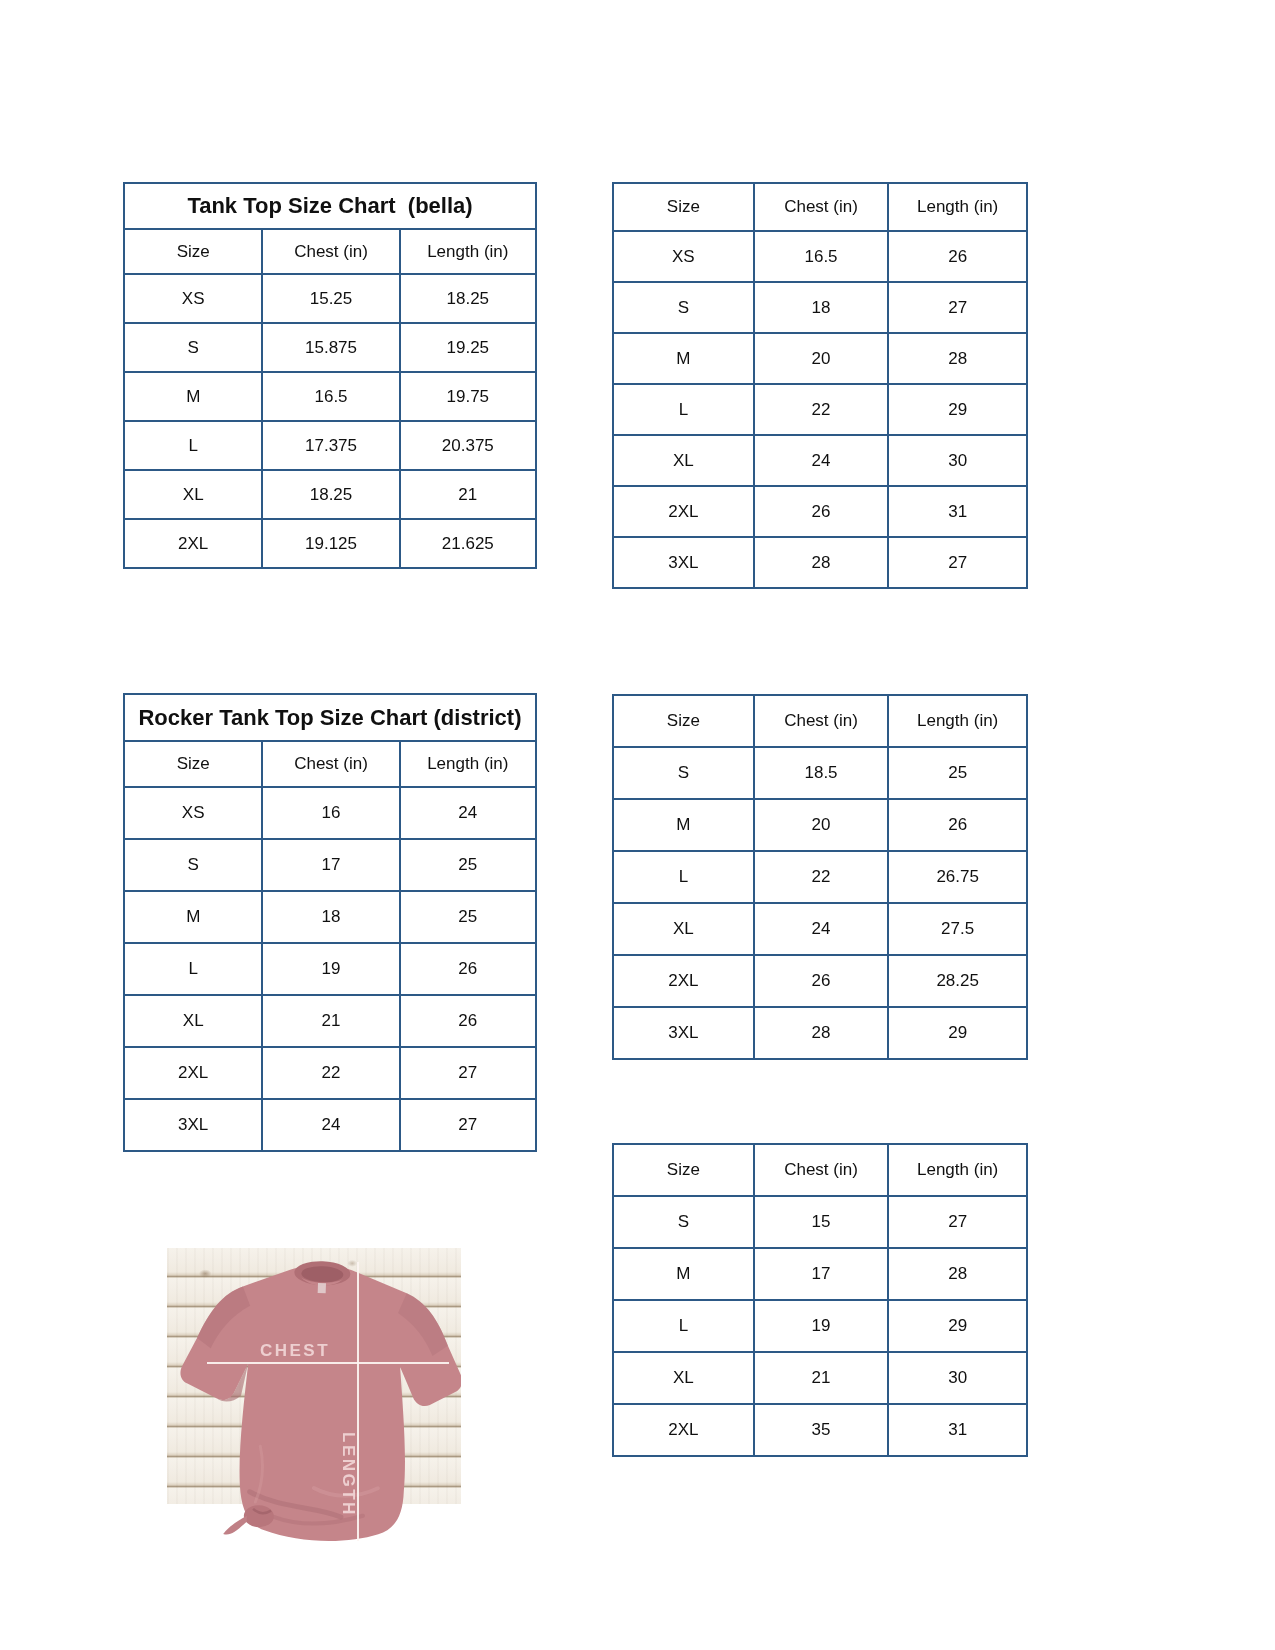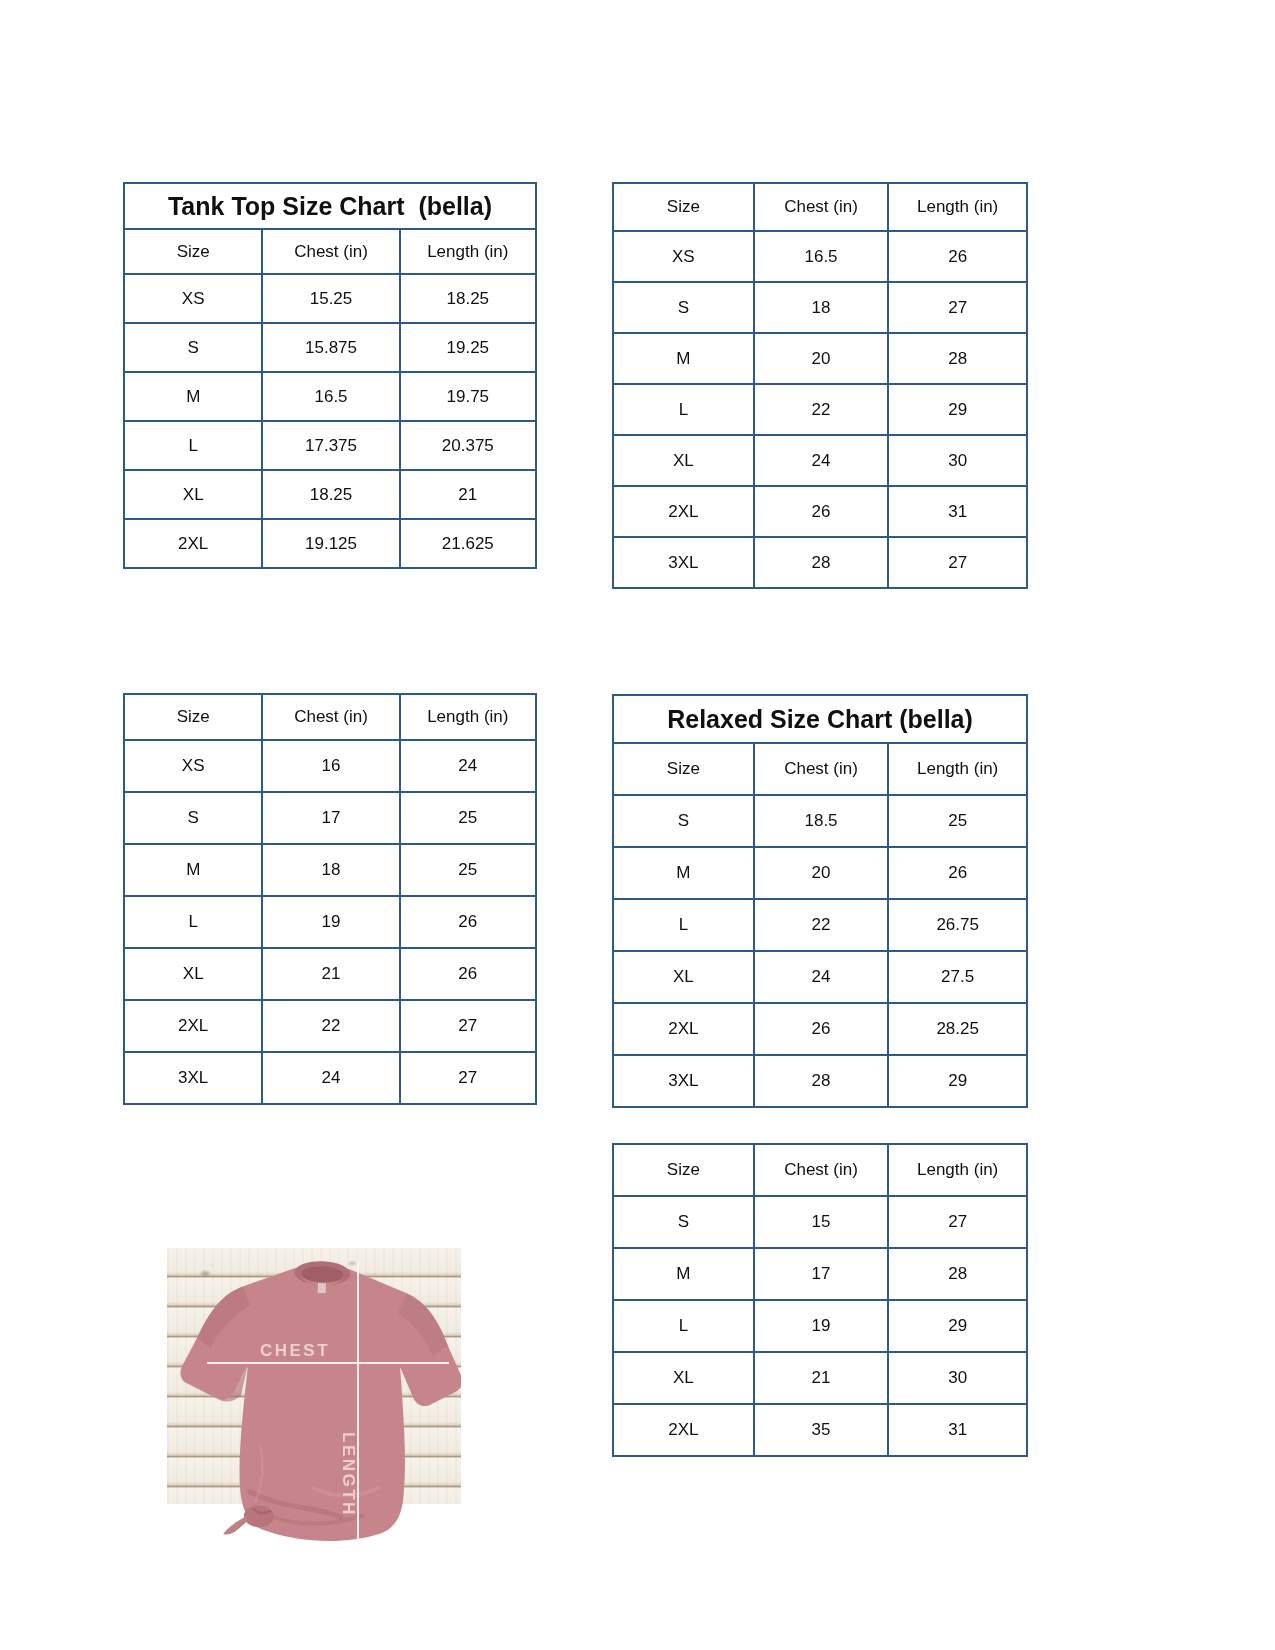--- a/index.html
+++ b/index.html
@@ -10,21 +10,21 @@
   }
   table.size-table{
     position:absolute;border-collapse:collapse;table-layout:fixed;
     background:#fff;
   }
   table.size-table td{
     border:2px solid #2d5986;text-align:center;vertical-align:middle;
     font-size:17px;color:#101010;padding:0 2px;overflow:hidden;
   }
   tr.title-row td{
-    font-weight:bold;font-size:25px;white-space:pre-wrap;margin-left:40px;
+    font-weight:bold;font-size:22px;white-space:pre-wrap;margin-left:40px;
   }
   .t1 tr.title-row td{height:44px}
   .t1 tr.header-row td{height:43px}
   .t1 tbody.rows td{height:47px}
   .t2 tr.title-row td{height:44px}
   .t2 tr.header-row td{height:46px}
   .t2 tbody.rows td{height:49px}
   .t3 tr.title-row td{height:45px}
   .t3 tr.header-row td{height:44px}
   .t3 tbody.rows td{height:50px}
@@ -158,20 +158,23 @@
       </tbody>
   </table>
 
   <table class="size-table t3" style="left:123px;top:693px;width:414px">
     <colgroup>
         <col style="width:33.6%">
         <col style="width:33.3%">
         <col style="width:33.1%">
       </colgroup>
     <tbody>
+      <tr class="title-row">
+        <td colspan="3">Rocker Tank Top Size Chart (district)</td>
+      </tr>
       <tr class="header-row">
         <td>Size</td>
         <td>Chest (in)</td>
         <td>Length (in)</td>
       </tr>
     </tbody>
     <tbody class="rows">
         <tr>
           <td>XS</td>
           <td>16</td>
@@ -210,23 +213,20 @@
       </tbody>
   </table>
 
   <table class="size-table t4" style="left:612px;top:694px;width:416px">
     <colgroup>
         <col style="width:34%">
         <col style="width:32.5%">
         <col style="width:33.5%">
       </colgroup>
     <tbody>
-      <tr class="title-row">
-        <td colspan="3">Relaxed Size Chart (bella)</td>
-      </tr>
       <tr class="header-row">
         <td>Size</td>
         <td>Chest (in)</td>
         <td>Length (in)</td>
       </tr>
     </tbody>
     <tbody class="rows">
         <tr>
           <td>S</td>
           <td>18.5</td>

